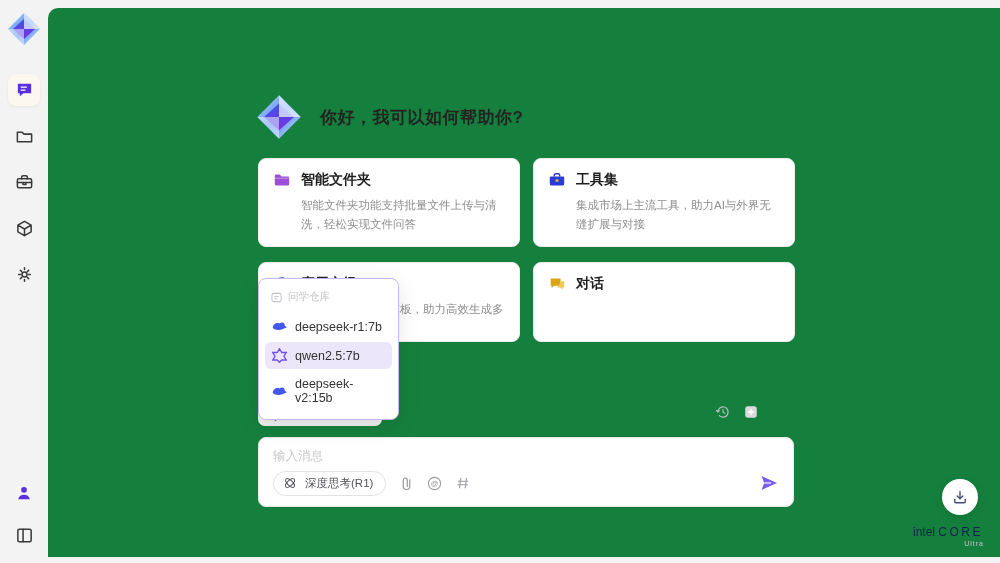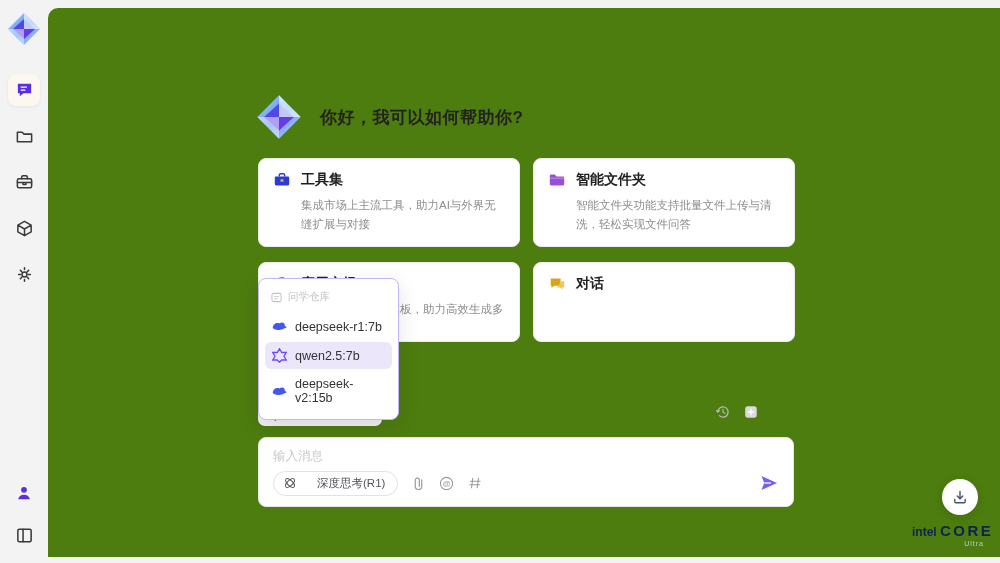--- a/index.html
+++ b/index.html
@@ -13,21 +13,21 @@
   .logo { margin-top:12px; width:34px; height:34px; }
   .nav { margin-top:28px; display:flex; flex-direction:column; align-items:center; gap:14px; }
   .nav-item { width:32px; height:32px; border-radius:8px; display:flex; align-items:center;
     justify-content:center; cursor:pointer; }
   .nav-item.active { background:#fdf8ef; box-shadow:0 1px 3px rgba(0,0,0,.06); }
   .sidebar .spacer { flex:1; }
   .bottom-nav { display:flex; flex-direction:column; align-items:center; gap:10px; margin-bottom:12px; }
   .icon-stroke { stroke:#3a3a3a; fill:none; stroke-width:1.6; stroke-linecap:round; stroke-linejoin:round; }
 
   
-  .panel { position:absolute; left:48px; top:8px; right:0; bottom:6px; background:#4d7c0f;
+  .panel { position:absolute; left:48px; top:8px; right:0; bottom:6px; background:#15803d;
     border-radius:10px 0 0 0; overflow:hidden; }
 
   .greeting { position:absolute; left:208px; top:86px; display:flex; align-items:center; gap:18px; }
   .greeting-logo { width:46px; height:46px; }
   .greeting-text { font-size:17px; font-weight:bold; color:#222; letter-spacing:.5px; }
 
   
   .cards { position:absolute; left:210px; top:150px; width:537px;
     display:grid; grid-template-columns:262px 262px; column-gap:13px; row-gap:15px; }
   .card { border:1px solid #ececec; border-radius:8px; background:#fff; padding:12px 14px;
@@ -58,34 +58,34 @@
 
   
   .composer { position:absolute; left:210px; top:429px; width:536px; height:70px;
     border:1px solid #e7e7e7; border-radius:8px; background:#fff; }
   .composer textarea { position:absolute; left:14px; top:10px; width:500px; height:40px;
     border:none; outline:none; resize:none; font-family:"Liberation Sans",sans-serif;
     font-size:12.5px; color:#333; background:transparent; }
   .composer textarea::placeholder { color:#c9c9cd; }
   .composer-bar { position:absolute; left:14px; right:14px; bottom:10px; height:26px;
     display:flex; align-items:center; gap:14px; }
-  .deepthink-pill { display:flex; align-items:center; gap:20px; border:1px solid #e2e2e6;
+  .deepthink-pill { display:flex; align-items:center; gap:8px; border:1px solid #e2e2e6;
     border-radius:14px; padding:4px 12px 4px 9px; font-size:11.5px; color:#52525b;
     background:#fff; cursor:pointer; }
   .bar-icon { color:#9a9aa2; font-size:14px; line-height:1; cursor:pointer; display:flex; align-items:center; }
   .send-btn { margin-left:auto; cursor:pointer; display:flex; align-items:center; }
 
   
   .fab { position:absolute; right:22px; bottom:42px; width:36px; height:36px; border-radius:50%;
     background:#fff; box-shadow:0 2px 10px rgba(0,0,0,.13); display:flex; align-items:center;
     justify-content:center; cursor:pointer; }
   .intel-badge { position:absolute; right:16px; bottom:10px; text-align:center; width:72px; }
   .intel-line { font-size:12px; color:#11234d; white-space:nowrap; }
-  .intel-line .intel-word { font-weight:bold; letter-spacing:0; }
-  .intel-line .core-word { font-weight:bold; letter-spacing:2.5px; text-transform:uppercase; font-size:15px; }
+  .intel-line .intel-word { font-weight:normal; letter-spacing:0; }
+  .intel-line .core-word { font-weight:normal; letter-spacing:2.5px; text-transform:uppercase; font-size:12px; }
   .intel-sub { font-size:7px; color:#c9c9cd; text-align:right; margin-top:1px; letter-spacing:1px; }
 </style>
 </head>
 <body>
 
 <div class="page">
 
   <aside class="sidebar">
     <div class="logo">
       <svg viewBox="0 0 34 34" width="34" height="34">
@@ -167,38 +167,38 @@
           <polygon points="17,33 1,17 17,17" fill="#eaf4ff" opacity="0.55"></polygon>
         </svg>
       </div>
       <div class="greeting-text">你好，我可以如何帮助你?</div>
     </div>
 
     <section class="cards">
       <div class="card">
         <div class="card-head">
           <svg class="card-icon" viewBox="0 0 20 20">
+            <path d="M2 5.5a1.5 1.5 0 0 1 1.5-1.5h4l2 2h7A1.5 1.5 0 0 1 18 7.5v7a1.5 1.5 0 0 1-1.5 1.5h-13A1.5 1.5 0 0 1 2 14.5z" fill="#9b4fd8"></path>
+            <path d="M2 8h16" stroke="#fff" stroke-width=".8" opacity=".5"></path>
+          </svg>
+          <span class="card-title">智能文件夹</span>
+        </div>
+        <div class="card-desc">智能文件夹功能支持批量文件上传与清洗，轻松实现文件问答</div>
+      </div>
+
+      <div class="card">
+        <div class="card-head">
+          <svg class="card-icon" viewBox="0 0 20 20">
             <rect x="2" y="6" width="16" height="10" rx="1.5" fill="#2b3bd6"></rect>
             <path d="M7 6V4.8A1.8 1.8 0 0 1 8.8 3h2.4A1.8 1.8 0 0 1 13 4.8V6" stroke="#2b3bd6" stroke-width="1.6" fill="none"></path>
             <rect x="8.3" y="9.3" width="3.4" height="2.6" rx=".6" fill="#e8b13a"></rect>
           </svg>
           <span class="card-title">工具集</span>
         </div>
         <div class="card-desc">集成市场上主流工具，助力AI与外界无缝扩展与对接</div>
-      </div>
-
-      <div class="card">
-        <div class="card-head">
-          <svg class="card-icon" viewBox="0 0 20 20">
-            <path d="M2 5.5a1.5 1.5 0 0 1 1.5-1.5h4l2 2h7A1.5 1.5 0 0 1 18 7.5v7a1.5 1.5 0 0 1-1.5 1.5h-13A1.5 1.5 0 0 1 2 14.5z" fill="#9b4fd8"></path>
-            <path d="M2 8h16" stroke="#fff" stroke-width=".8" opacity=".5"></path>
-          </svg>
-          <span class="card-title">智能文件夹</span>
-        </div>
-        <div class="card-desc">智能文件夹功能支持批量文件上传与清洗，轻松实现文件问答</div>
       </div>
 
       <div class="card">
         <div class="card-head">
           <svg class="card-icon" viewBox="0 0 20 20">
             <circle cx="10" cy="10" r="7" fill="none" stroke="#4a7dd8" stroke-width="1.4" stroke-dasharray="9 4"></circle>
             <rect x="6.6" y="6.6" width="3" height="3" rx=".7" fill="#4a7dd8"></rect>
             <rect x="10.6" y="6.6" width="3" height="3" rx=".7" fill="#7fa6e4"></rect>
             <rect x="6.6" y="10.6" width="3" height="3" rx=".7" fill="#7fa6e4"></rect>
             <rect x="10.6" y="10.6" width="3" height="3" rx=".7" fill="#4a7dd8"></rect>

